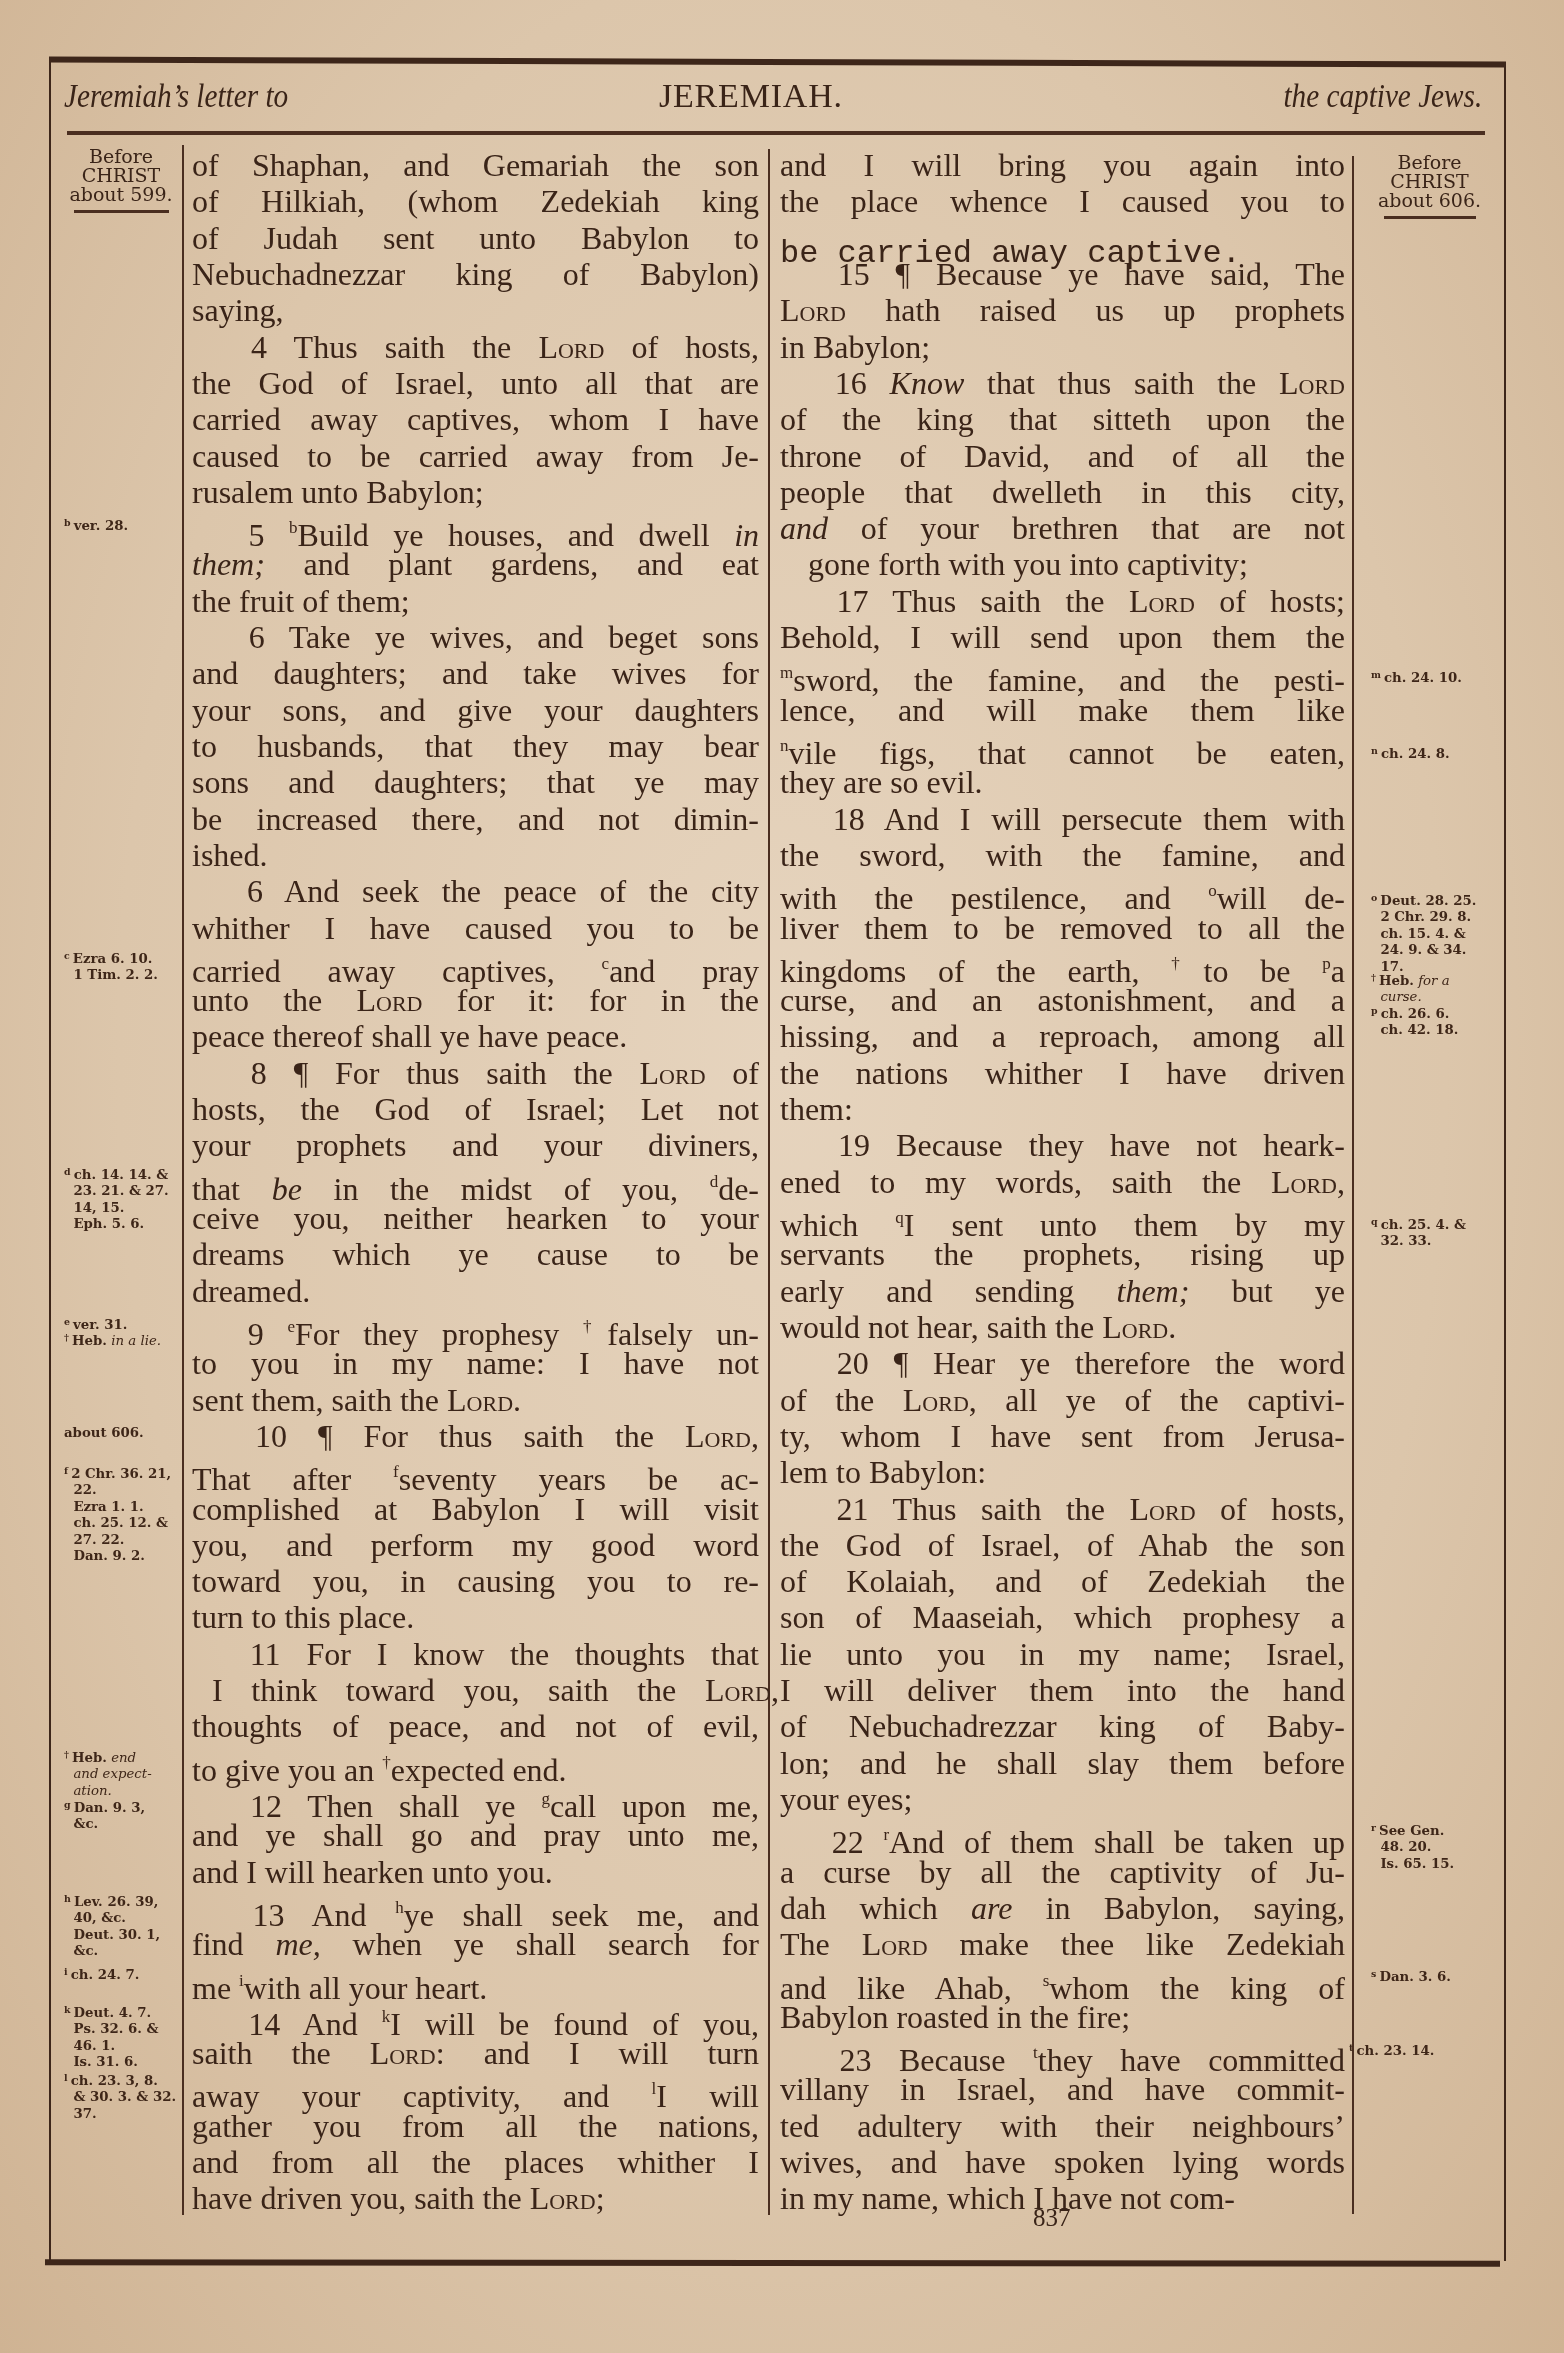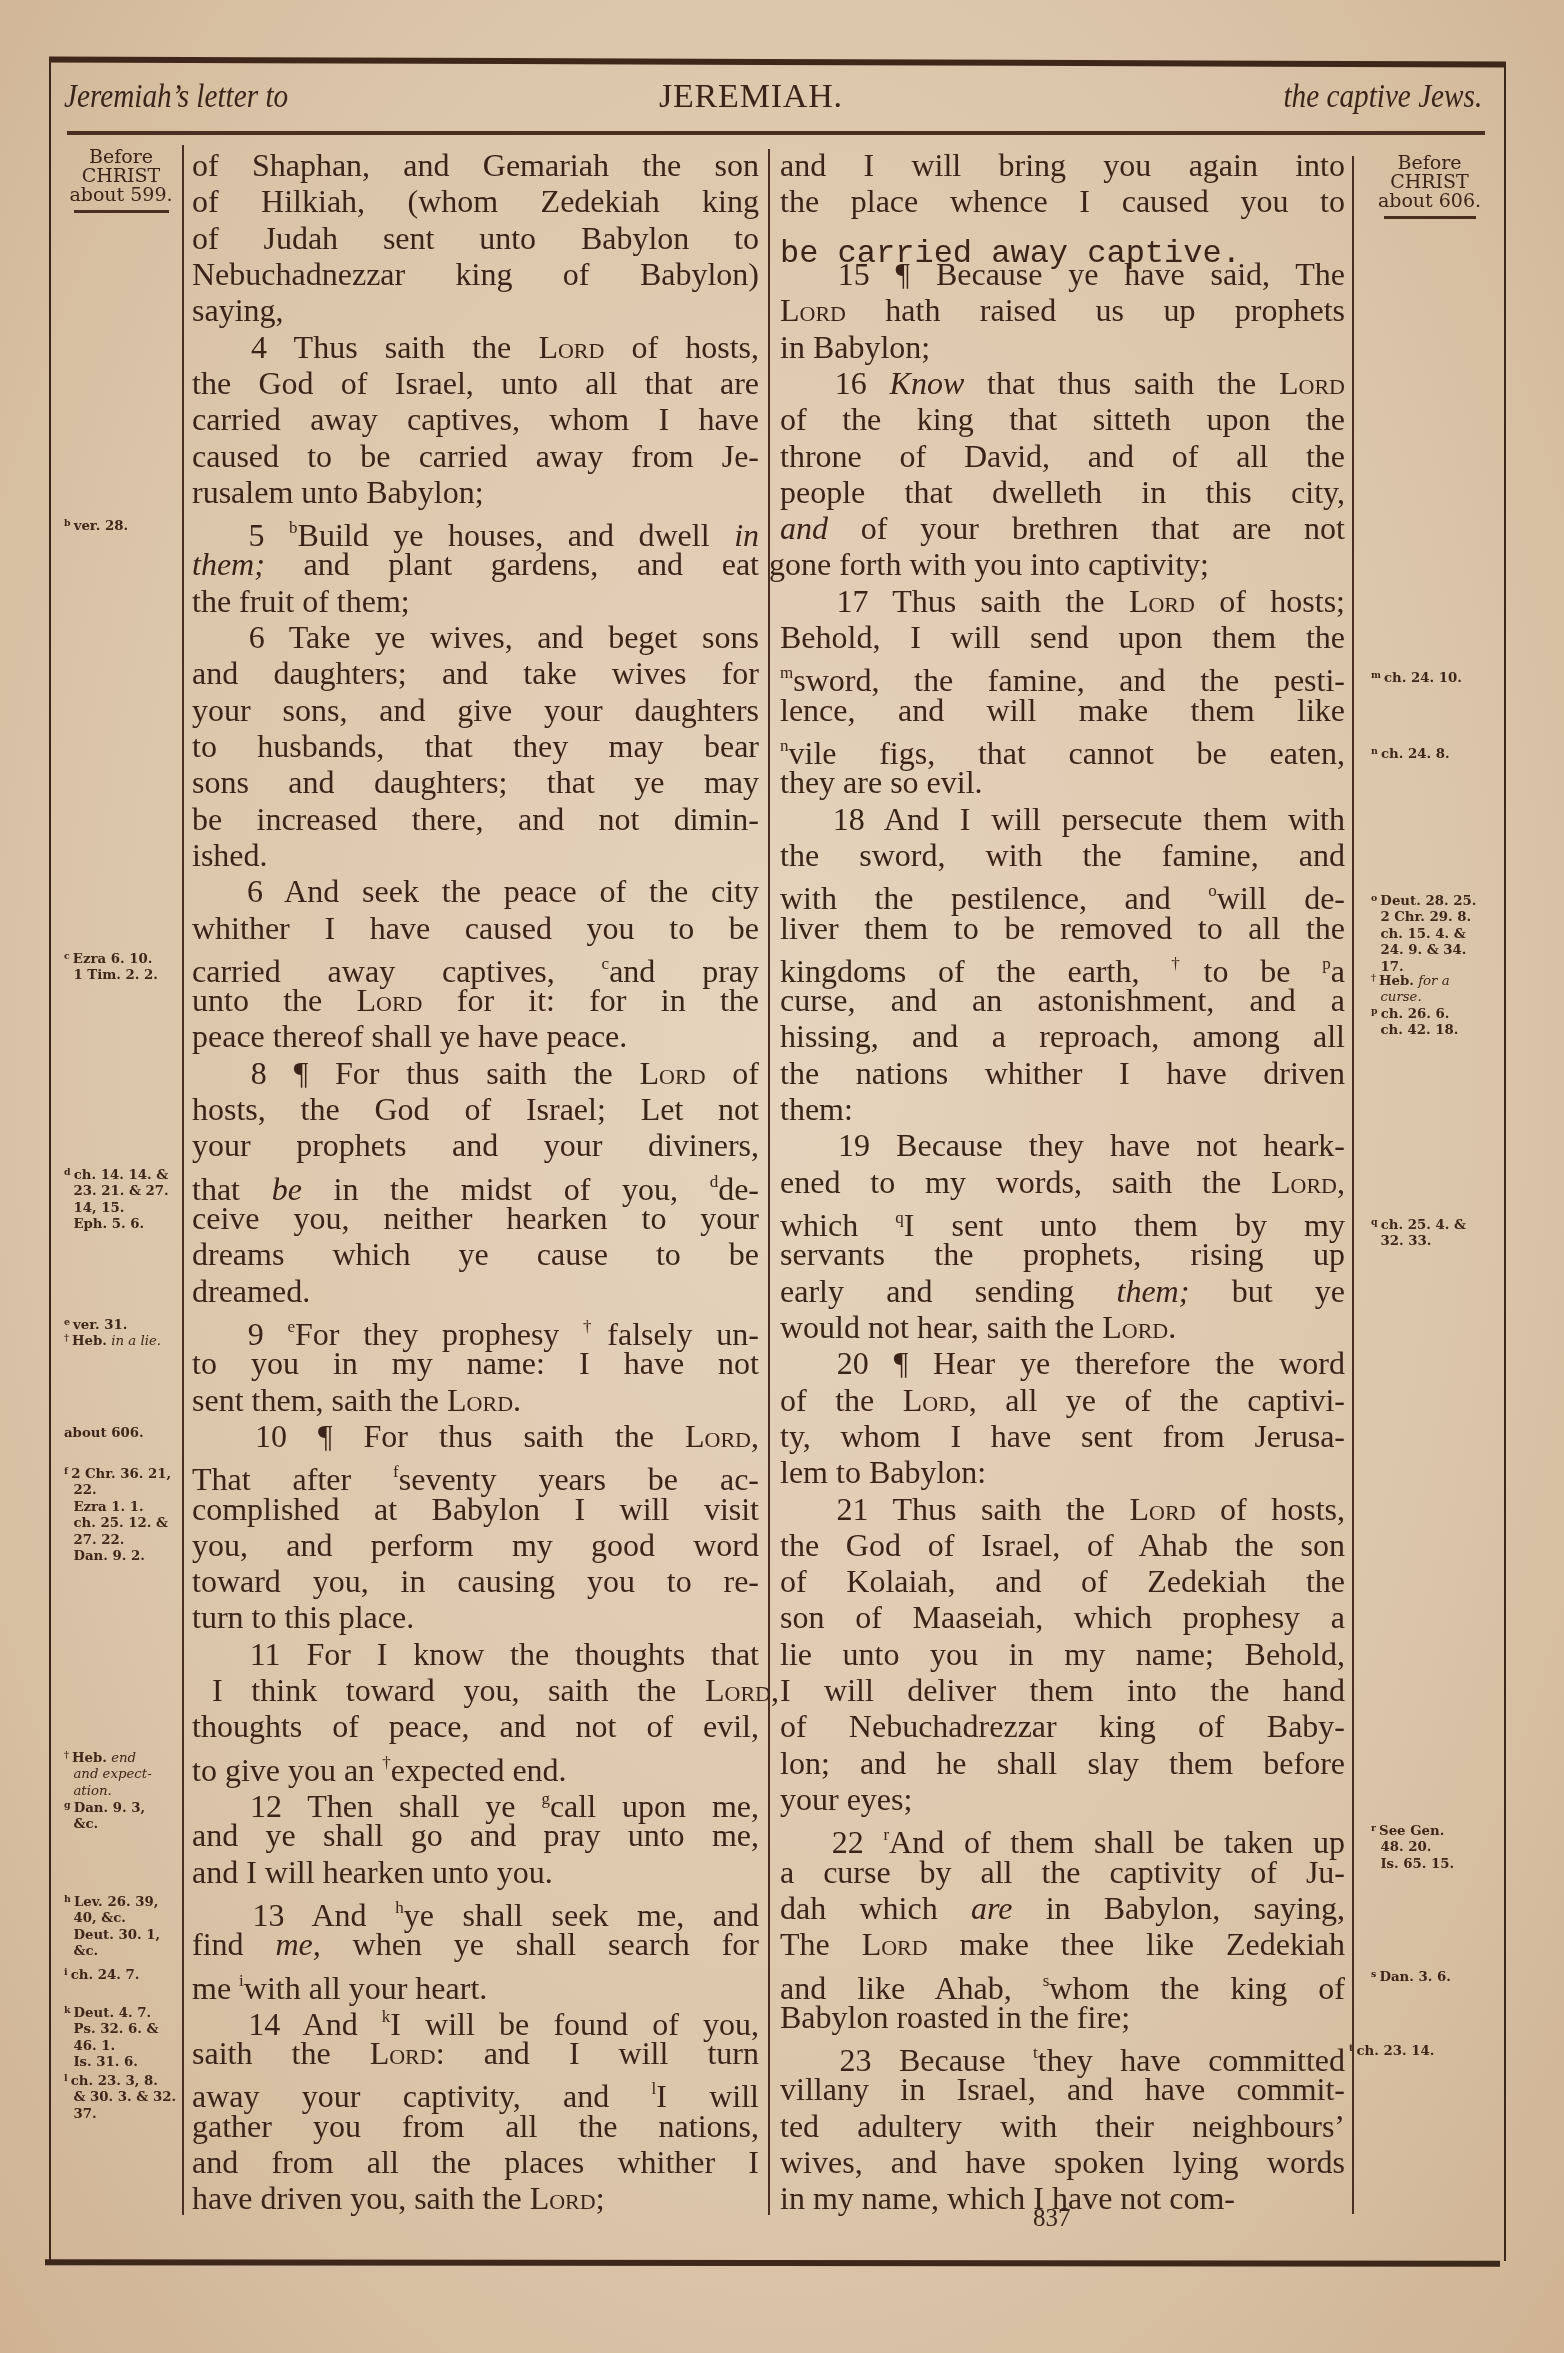--- a/index.html
+++ b/index.html
@@ -224,21 +224,21 @@
       <div class="line" style="left: 780px; width: 565px; top: 183px;">the place whence I caused you to</div>
       <div class="line last" style="left: 780px; width: 565px; top: 236px; font-family: Liberation Mono, monospace;">be carried away captive.</div>
       <div class="line" style="left: 780px; width: 565px; top: 256px;">  15 ¶ Because ye have said, The</div>
       <div class="line" style="left: 780px; width: 565px; top: 292px;"><span class="sc">Lord</span> hath raised us up prophets</div>
       <div class="line last" style="left: 780px; width: 565px; top: 329px;">in Babylon;</div>
       <div class="line" style="left: 780px; width: 565px; top: 365px;">  16 <i>Know</i> that thus saith the <span class="sc">Lord</span></div>
       <div class="line" style="left: 780px; width: 565px; top: 401px;">of the king that sitteth upon the</div>
       <div class="line" style="left: 780px; width: 565px; top: 438px;">throne of David, and of all the</div>
       <div class="line" style="left: 780px; width: 565px; top: 474px;">people that dwelleth in this city,</div>
       <div class="line" style="left: 780px; width: 565px; top: 510px;"><i>and</i> of your brethren that are not</div>
-      <div class="line last" style="left: 769px; width: 565px; top: 546px; font-family: Liberation Serif, serif;">gone forth with you into captivity;</div>
+      <div class="line last" style="left: 808px; width: 565px; top: 546px; font-family: Liberation Serif, serif;">gone forth with you into captivity;</div>
       <div class="line" style="left: 780px; width: 565px; top: 583px;">  17 Thus saith the <span class="sc">Lord</span> of hosts;</div>
       <div class="line" style="left: 780px; width: 565px; top: 619px;">Behold, I will send upon them the</div>
       <div class="line" style="left: 780px; width: 565px; top: 655px;"><span class="sup">m</span>sword, the famine, and the pesti-</div>
       <div class="line" style="left: 780px; width: 565px; top: 692px;">lence, and will make them like</div>
       <div class="line" style="left: 780px; width: 565px; top: 728px;"><span class="sup">n</span>vile figs, that cannot be eaten,</div>
       <div class="line last" style="left: 780px; width: 565px; top: 764px;">they are so evil.</div>
       <div class="line" style="left: 780px; width: 565px; top: 801px;">  18 And I will persecute them with</div>
       <div class="line" style="left: 780px; width: 565px; top: 837px;">the sword, with the famine, and</div>
       <div class="line" style="left: 780px; width: 565px; top: 873px;">with the pestilence, and <span class="sup">o</span>will de-</div>
       <div class="line" style="left: 780px; width: 565px; top: 910px;">liver them to be removed to all the</div>
@@ -254,21 +254,21 @@
       <div class="line" style="left: 780px; width: 565px; top: 1273px;">early and sending <i>them;</i> but ye</div>
       <div class="line last" style="left: 780px; width: 565px; top: 1309px;">would not hear, saith the <span class="sc">Lord</span>.</div>
       <div class="line" style="left: 780px; width: 565px; top: 1345px;">  20 ¶ Hear ye therefore the word</div>
       <div class="line" style="left: 780px; width: 565px; top: 1382px;">of the <span class="sc">Lord</span>, all ye of the captivi-</div>
       <div class="line" style="left: 780px; width: 565px; top: 1418px;">ty, whom I have sent from Jerusa-</div>
       <div class="line last" style="left: 780px; width: 565px; top: 1454px;">lem to Babylon:</div>
       <div class="line" style="left: 780px; width: 565px; top: 1491px;">  21 Thus saith the <span class="sc">Lord</span> of hosts,</div>
       <div class="line" style="left: 780px; width: 565px; top: 1527px;">the God of Israel, of Ahab the son</div>
       <div class="line" style="left: 780px; width: 565px; top: 1563px;">of Kolaiah, and of Zedekiah the</div>
       <div class="line" style="left: 780px; width: 565px; top: 1599px;">son of Maaseiah, which prophesy a</div>
-      <div class="line" style="left: 780px; width: 565px; top: 1636px;">lie unto you in my name; Behold,</div>
+      <div class="line" style="left: 780px; width: 565px; top: 1636px;">lie unto you in my name; Israel,</div>
       <div class="line" style="left: 780px; width: 565px; top: 1672px;">I will deliver them into the hand</div>
       <div class="line" style="left: 780px; width: 565px; top: 1708px;">of Nebuchadrezzar king of Baby-</div>
       <div class="line" style="left: 780px; width: 565px; top: 1745px;">lon; and he shall slay them before</div>
       <div class="line last" style="left: 780px; width: 565px; top: 1781px;">your eyes;</div>
       <div class="line" style="left: 780px; width: 565px; top: 1817px;">  22 <span class="sup">r</span>And of them shall be taken up</div>
       <div class="line" style="left: 780px; width: 565px; top: 1854px;">a curse by all the captivity of Ju-</div>
       <div class="line" style="left: 780px; width: 565px; top: 1890px;">dah which <i>are</i> in Babylon, saying,</div>
       <div class="line" style="left: 780px; width: 565px; top: 1926px;">The <span class="sc">Lord</span> make thee like Zedekiah</div>
       <div class="line" style="left: 780px; width: 565px; top: 1963px;">and like Ahab, <span class="sup">s</span>whom the king of</div>
       <div class="line last" style="left: 780px; width: 565px; top: 1999px;">Babylon roasted in the fire;</div>

